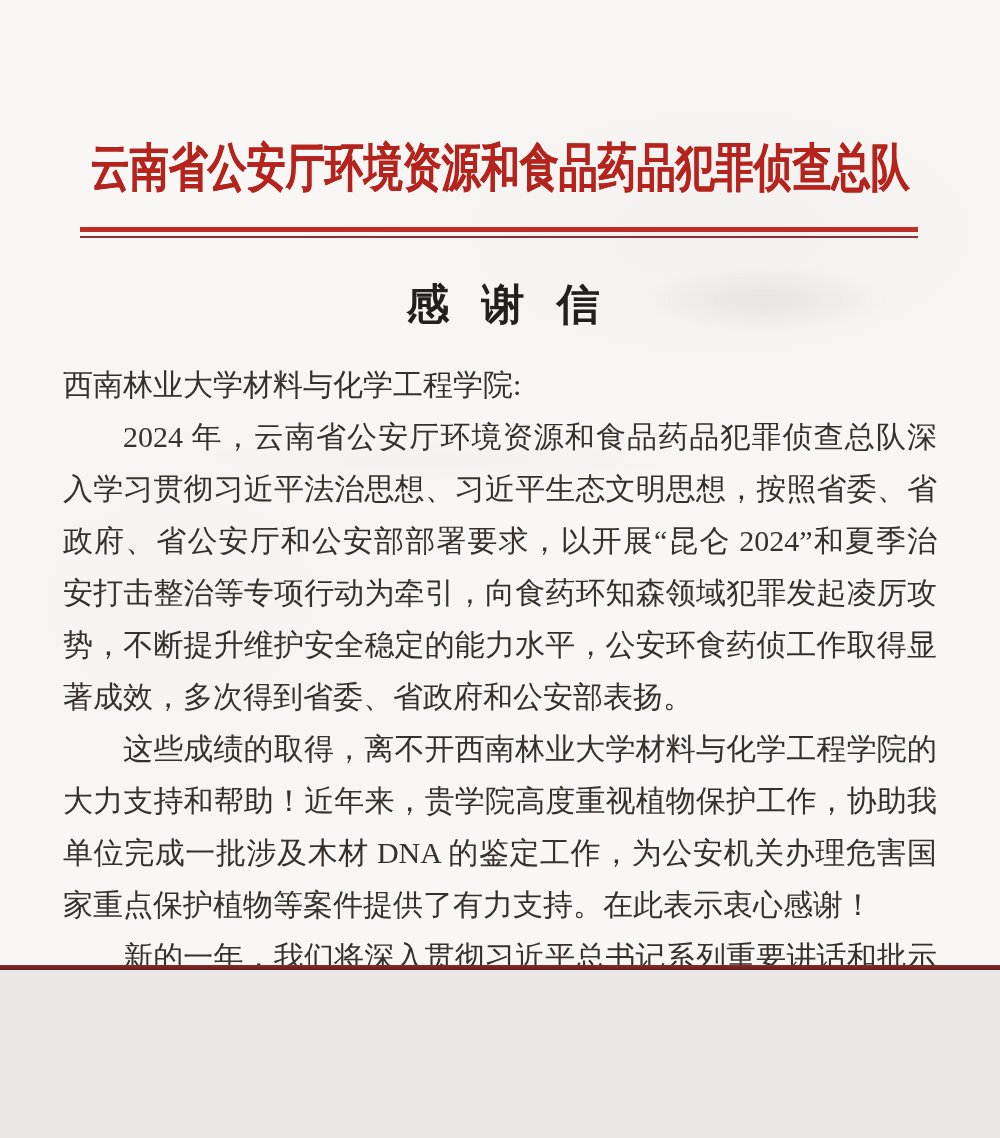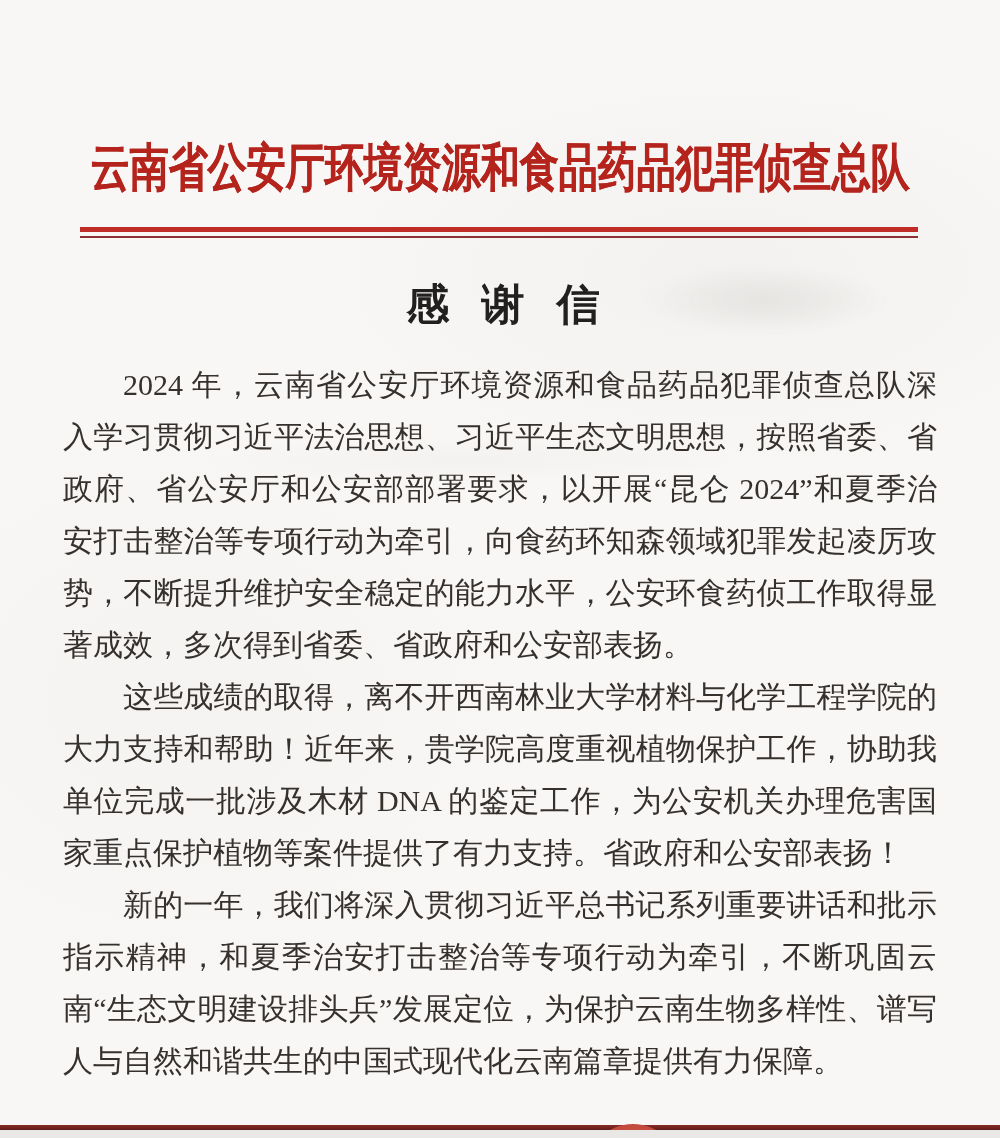--- a/index.html
+++ b/index.html
@@ -3,21 +3,21 @@
 <meta charset="utf-8">
 <style>
   html, body { margin: 0; padding: 0; }
   body {
     width: 1000px; height: 1138px;
     font-family: "Liberation Serif", serif;
     background: #e9e8e6;
   }
   .page {
     position: relative;
-    width: 1000px; height: 1130px;
+    width: 1000px; height: 970px;
     overflow: hidden;
     background:
       radial-gradient(620px 300px at 72% 24%, rgba(90,85,80,0.035), transparent 70%),
       radial-gradient(520px 420px at 18% 62%, rgba(90,85,80,0.025), transparent 70%),
       var(--paper, #f8f7f5);
   }
   .agency-name {
     position: absolute;
     top: 132px; left: 0; right: 0;
     text-align: center;
@@ -105,21 +105,22 @@
     <div class="rule-thick"></div>
     <div class="rule-thin"></div>
   </div>
 
   <div class="artifact artifact-1"></div>
   <div class="artifact artifact-2"></div>
 
   <div class="letter-title">感 谢 信</div>
 
   <div class="letter-body">
+    <div class="salutation">西南林业大学材料与化学工程学院:</div>
     <p>2024 年，云南省公安厅环境资源和食品药品犯罪侦查总队深入学习贯彻习近平法治思想、习近平生态文明思想，按照省委、省政府、省公安厅和公安部部署要求，以开展“昆仑 2024”和夏季治安打击整治等专项行动为牵引，向食药环知森领域犯罪发起凌厉攻势，不断提升维护安全稳定的能力水平，公安环食药侦工作取得显著成效，多次得到省委、省政府和公安部表扬。</p>
-    <p>这些成绩的取得，离不开西南林业大学材料与化学工程学院的大力支持和帮助！近年来，贵学院高度重视植物保护工作，协助我单位完成一批涉及木材 DNA 的鉴定工作，为公安机关办理危害国家重点保护植物等案件提供了有力支持。省政府和公安部表扬！</p>
+    <p>这些成绩的取得，离不开西南林业大学材料与化学工程学院的大力支持和帮助！近年来，贵学院高度重视植物保护工作，协助我单位完成一批涉及木材 DNA 的鉴定工作，为公安机关办理危害国家重点保护植物等案件提供了有力支持。在此表示衷心感谢！</p>
     <p>新的一年，我们将深入贯彻习近平总书记系列重要讲话和批示指示精神，和夏季治安打击整治等专项行动为牵引，不断巩固云南“生态文明建设排头兵”发展定位，为保护云南生物多样性、谱写人与自然和谐共生的中国式现代化云南篇章提供有力保障。</p>
   </div>
 
   <div class="seal"></div>
   <div class="bottom-edge"></div>
 
 </div>
 
 </body></html>

